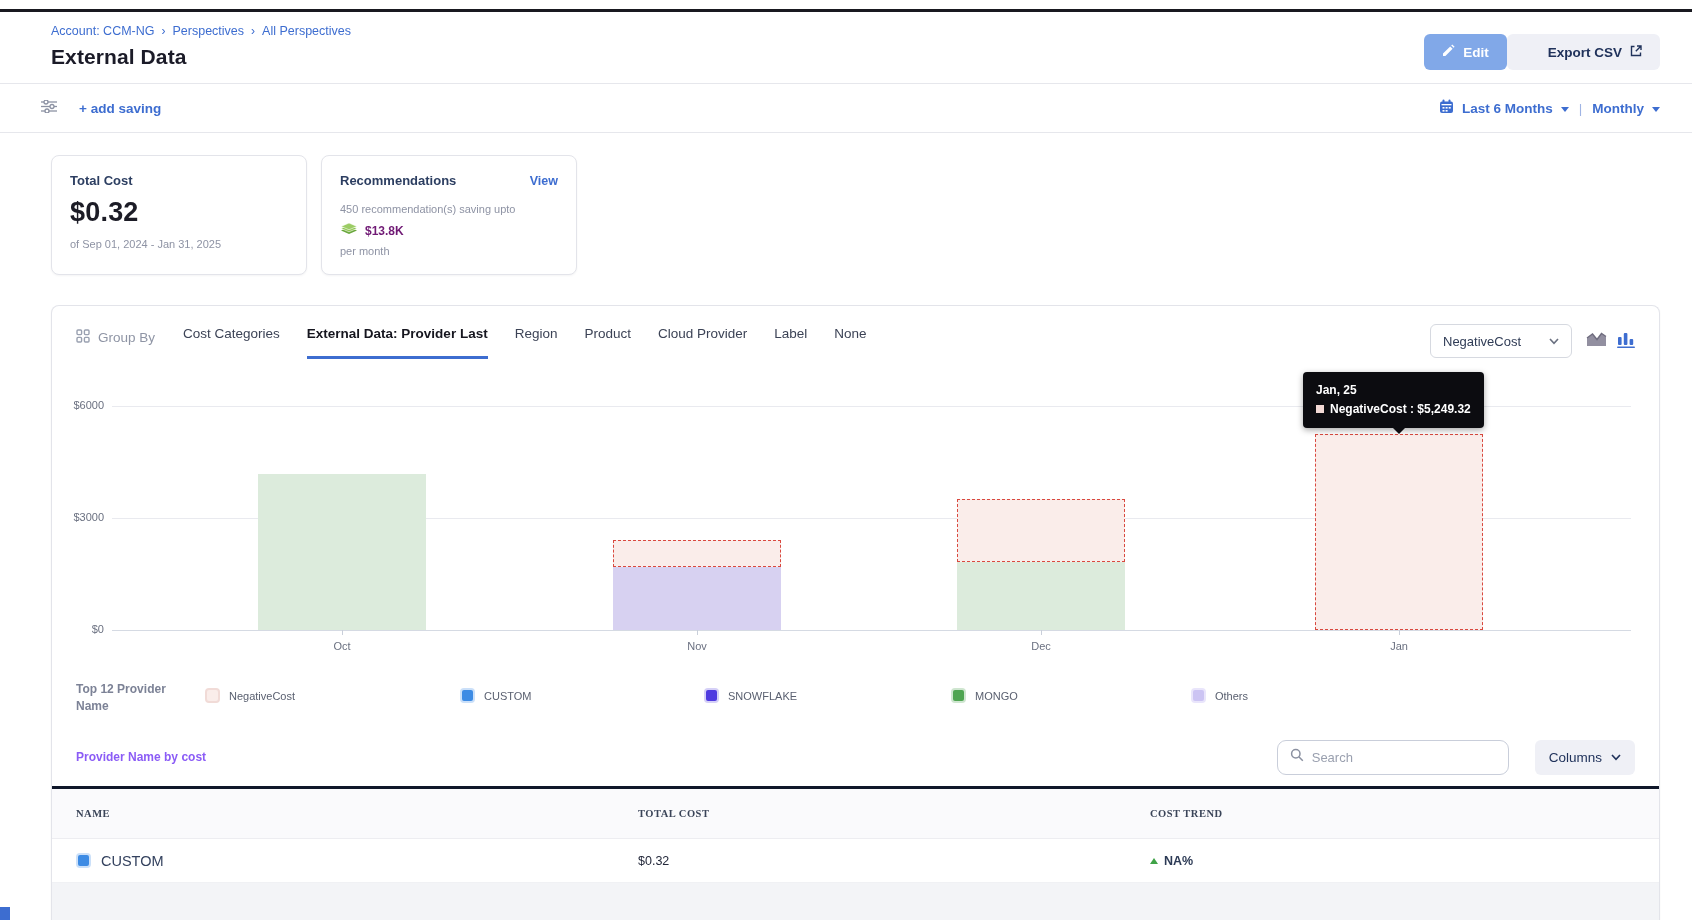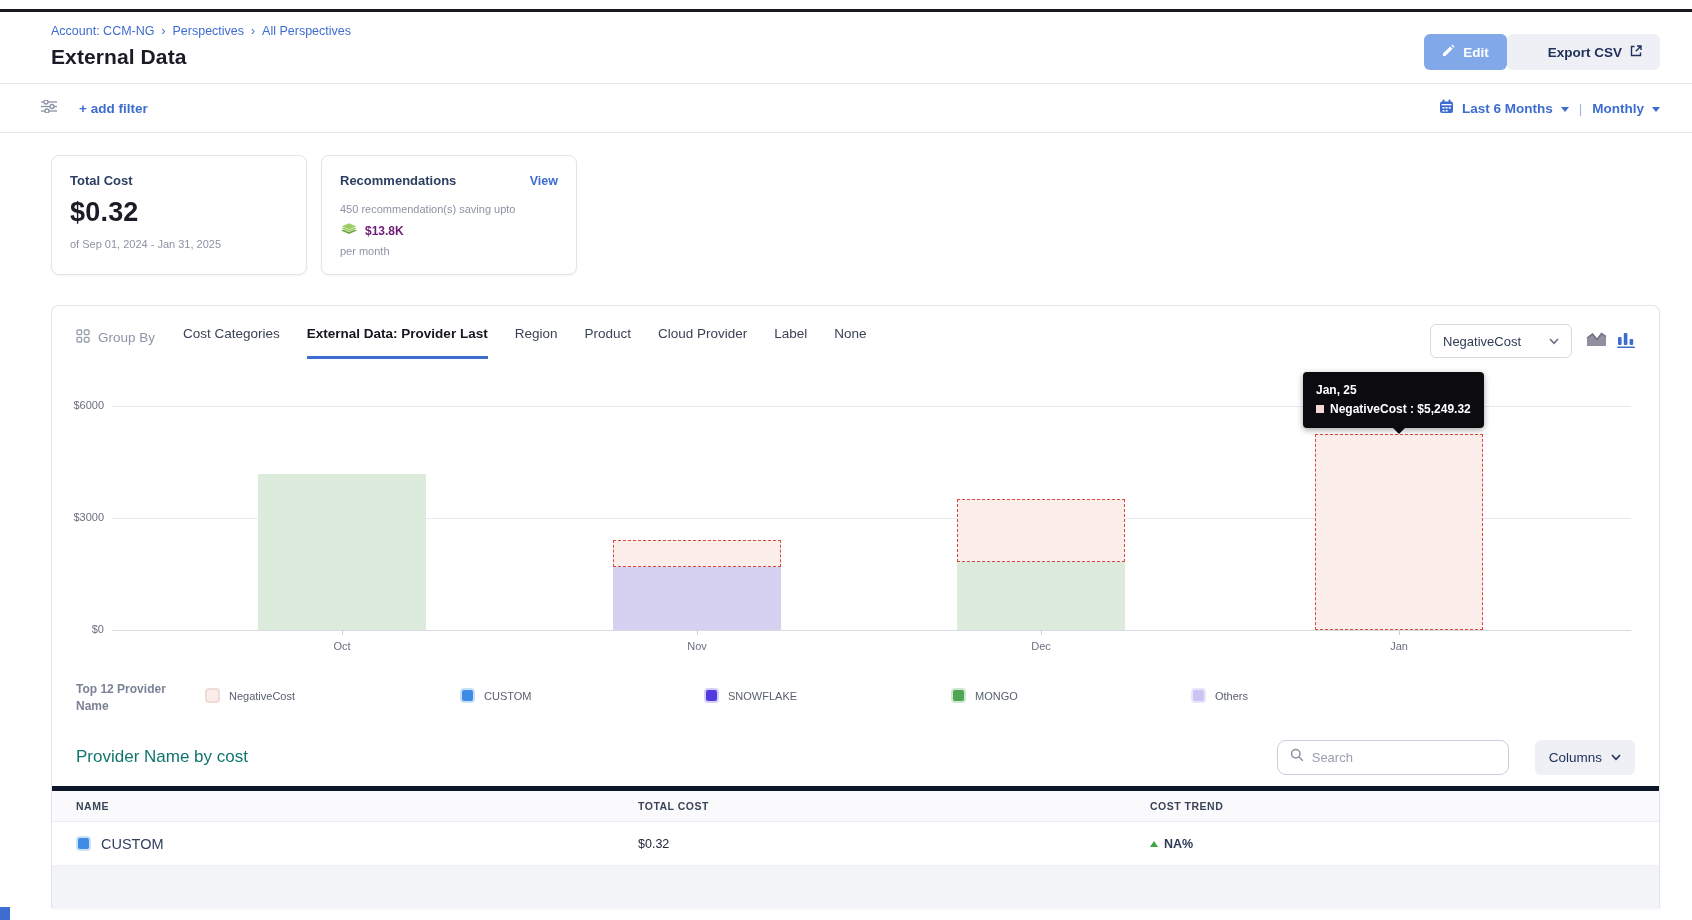--- a/index.html
+++ b/index.html
@@ -78,31 +78,31 @@
   
   .legend-row { position:relative; height:48px; }
   .legend-title { position:absolute; left:24px; top:3px; width:112px; font-size:12px; font-weight:bold;
     color:#7c8296; line-height:1.45; }
   .legend-item { position:absolute; top:10px; display:flex; align-items:center; gap:9px; cursor:pointer; }
   .swatch { width:15px; height:15px; border-radius:4px; }
   .legend-label { font-size:11px; color:#5a6070; }
 
   
   .table-toolbar { display:flex; align-items:center; height:58px; padding:0 24px; margin-top:2px; }
-  .table-title { font-size:17px; font-weight:normal; color:#0f766e; }
+  .table-title { font-size:12px; font-weight:bold; color:#8b5cf6; }
   .toolbar-right { margin-left:auto; display:flex; align-items:center; gap:26px; }
   .search-box { width:232px; height:35px; border:1px solid #c9ceda; border-radius:9px; display:flex;
     align-items:center; padding:0 12px; gap:8px; background:#fff; }
   .search-box input { border:none; outline:none; flex:1; font-family:inherit; font-size:13px; color:#2f3b55; background:transparent; }
   .search-box input::placeholder { color:#9aa0af; }
   .columns-btn { height:35px; background:#eff0f6; border:none; border-radius:6px; padding:0 14px;
     font-family:inherit; font-size:13.5px; color:#20325b; font-weight:normal; display:flex; align-items:center; gap:9px; cursor:pointer; }
 
-  .tbl-header { display:grid; grid-template-columns:562px 512px 1fr; height:36px; align-items:center;
-    background:#fafafc; border-top:5px solid #0f172a; border-bottom:1px solid #ededf1; padding-left:24px; }
+  .tbl-header { display:grid; grid-template-columns:562px 512px 1fr; height:53px; align-items:center;
+    background:#fafafc; border-top:3px solid #0f172a; border-bottom:1px solid #ededf1; padding-left:24px;font-family:Liberation Serif, serif; }
   .th { font-size:10.5px; font-weight:bold; letter-spacing:.5px; color:#3a4458; }
   .tbl-row { display:grid; grid-template-columns:562px 512px 1fr; height:44px; align-items:center;
     padding-left:24px; background:#fff; border-bottom:1px solid #f0f1f4; cursor:pointer; }
   .name-cell { display:flex; align-items:center; gap:10px; font-size:14.5px; color:#33415e; }
   .cost-cell { font-size:12.5px; color:#23283a; }
   .trend-cell { display:flex; align-items:center; gap:6px; font-size:12.5px; font-weight:bold; color:#2c3a55; }
   .tri-up { width:0; height:0; border-left:4.5px solid transparent; border-right:4.5px solid transparent;
     border-bottom:6px solid #3fa347; }
   .partial-row { height:42px; background:#f3f4f7; }
 
@@ -149,21 +149,21 @@
   <span>
     <svg width="16" height="13" viewBox="0 0 16 13" stroke="#8c92a3" stroke-width="1.3" fill="#fff">
       <line x1="0" y1="2" x2="16" y2="2"></line>
         <circle cx="5" cy="2" r="2"></circle>
       <line x1="0" y1="6.5" x2="16" y2="6.5"></line>
         <circle cx="11" cy="6.5" r="2"></circle>
       <line x1="0" y1="11" x2="16" y2="11"></line>
         <circle cx="6" cy="11" r="2"></circle>
     </svg>
   </span>
-  <span class="add-filter">+ add filter</span>
+  <span class="add-filter">+ add saving</span>
   <div class="filter-right">
     <span>
       <svg width="15" height="15" viewBox="0 0 15 15">
           <rect x="1" y="2.5" width="13" height="11.5" rx="2" fill="#3d6dd0"></rect>
           <rect x="3.5" y="0.5" width="2" height="3.5" rx="1" fill="#3d6dd0"></rect>
           <rect x="9.5" y="0.5" width="2" height="3.5" rx="1" fill="#3d6dd0"></rect>
           <rect x="2.5" y="5" width="10" height="1.3" fill="#fff"></rect>
           <rect x="3.5" y="8" width="2" height="1.6" fill="#fff"></rect>
           <rect x="6.6" y="8" width="2" height="1.6" fill="#fff"></rect>
           <rect x="9.7" y="8" width="2" height="1.6" fill="#fff"></rect>

